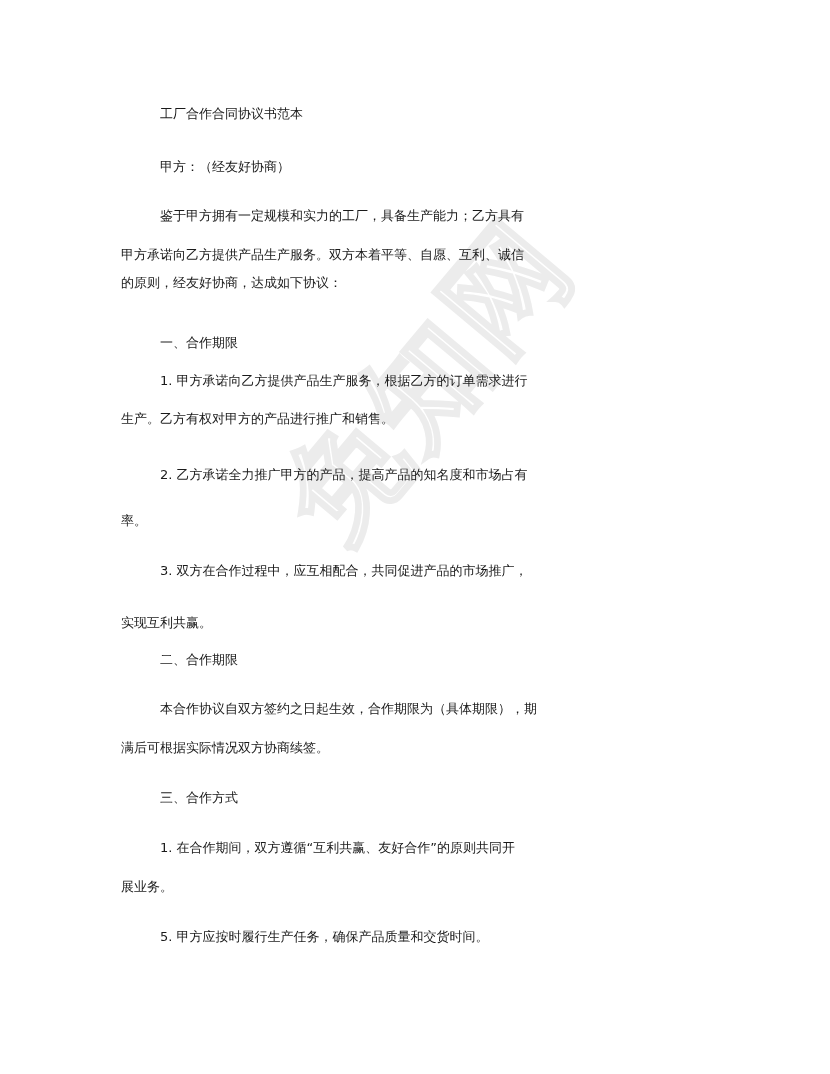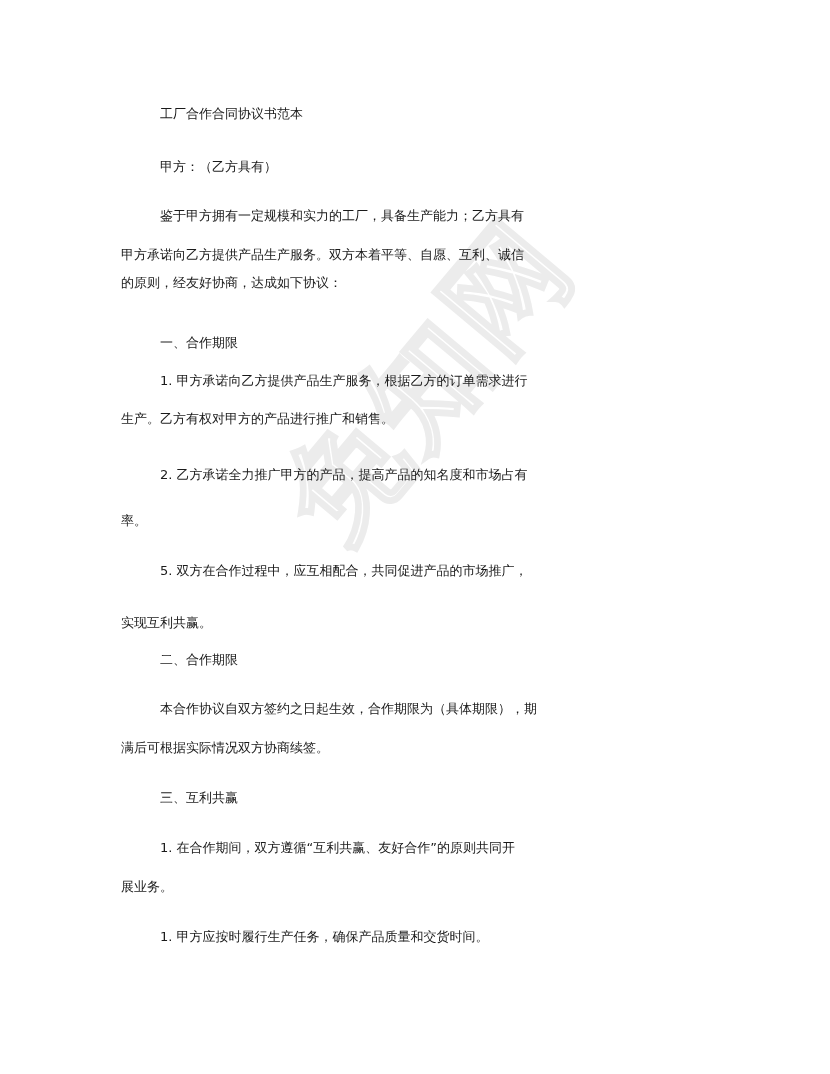--- a/index.html
+++ b/index.html
@@ -66,43 +66,43 @@
 <body>
 
 <div class="page">
 
   <div class="watermark">免知网</div>
 
   <div class="content">
 
     <div class="line indent" style="top:101px">工厂合作合同协议书范本</div>
 
-    <div class="line indent" style="top:154px">甲方：（乙方具有）</div>
+    <div class="line indent" style="top:154px">甲方：（经友好协商）</div>
 
     <div class="line indent" style="top:203px">鉴于甲方拥有一定规模和实力的工厂，具备生产能力；乙方具有</div>
     <div class="line" style="top:242px">甲方承诺向乙方提供产品生产服务。双方本着平等、自愿、互利、诚信</div>
     <div class="line" style="top:270px">的原则，经友好协商，达成如下协议：</div>
 
     <div class="line indent" style="top:330px">一、合作期限</div>
 
     <div class="line indent" style="top:368px">1. 甲方承诺向乙方提供产品生产服务，根据乙方的订单需求进行</div>
     <div class="line" style="top:406px">生产。乙方有权对甲方的产品进行推广和销售。</div>
 
     <div class="line indent" style="top:462px">2. 乙方承诺全力推广甲方的产品，提高产品的知名度和市场占有</div>
     <div class="line" style="top:508px">率。</div>
 
-    <div class="line indent" style="top:558px">5. 双方在合作过程中，应互相配合，共同促进产品的市场推广，</div>
+    <div class="line indent" style="top:558px">3. 双方在合作过程中，应互相配合，共同促进产品的市场推广，</div>
     <div class="line" style="top:610px">实现互利共赢。</div>
 
     <div class="line indent" style="top:647px">二、合作期限</div>
 
     <div class="line indent" style="top:696px">本合作协议自双方签约之日起生效，合作期限为（具体期限），期</div>
     <div class="line" style="top:735px">满后可根据实际情况双方协商续签。</div>
 
-    <div class="line indent" style="top:785px">三、互利共赢</div>
+    <div class="line indent" style="top:785px">三、合作方式</div>
 
     <div class="line indent" style="top:835px">1. 在合作期间，双方遵循“互利共赢、友好合作”的原则共同开</div>
     <div class="line" style="top:874px">展业务。</div>
 
-    <div class="line indent" style="top:924px">1. 甲方应按时履行生产任务，确保产品质量和交货时间。</div>
+    <div class="line indent" style="top:924px">5. 甲方应按时履行生产任务，确保产品质量和交货时间。</div>
 
   </div>
 </div>
 
 </body></html>

